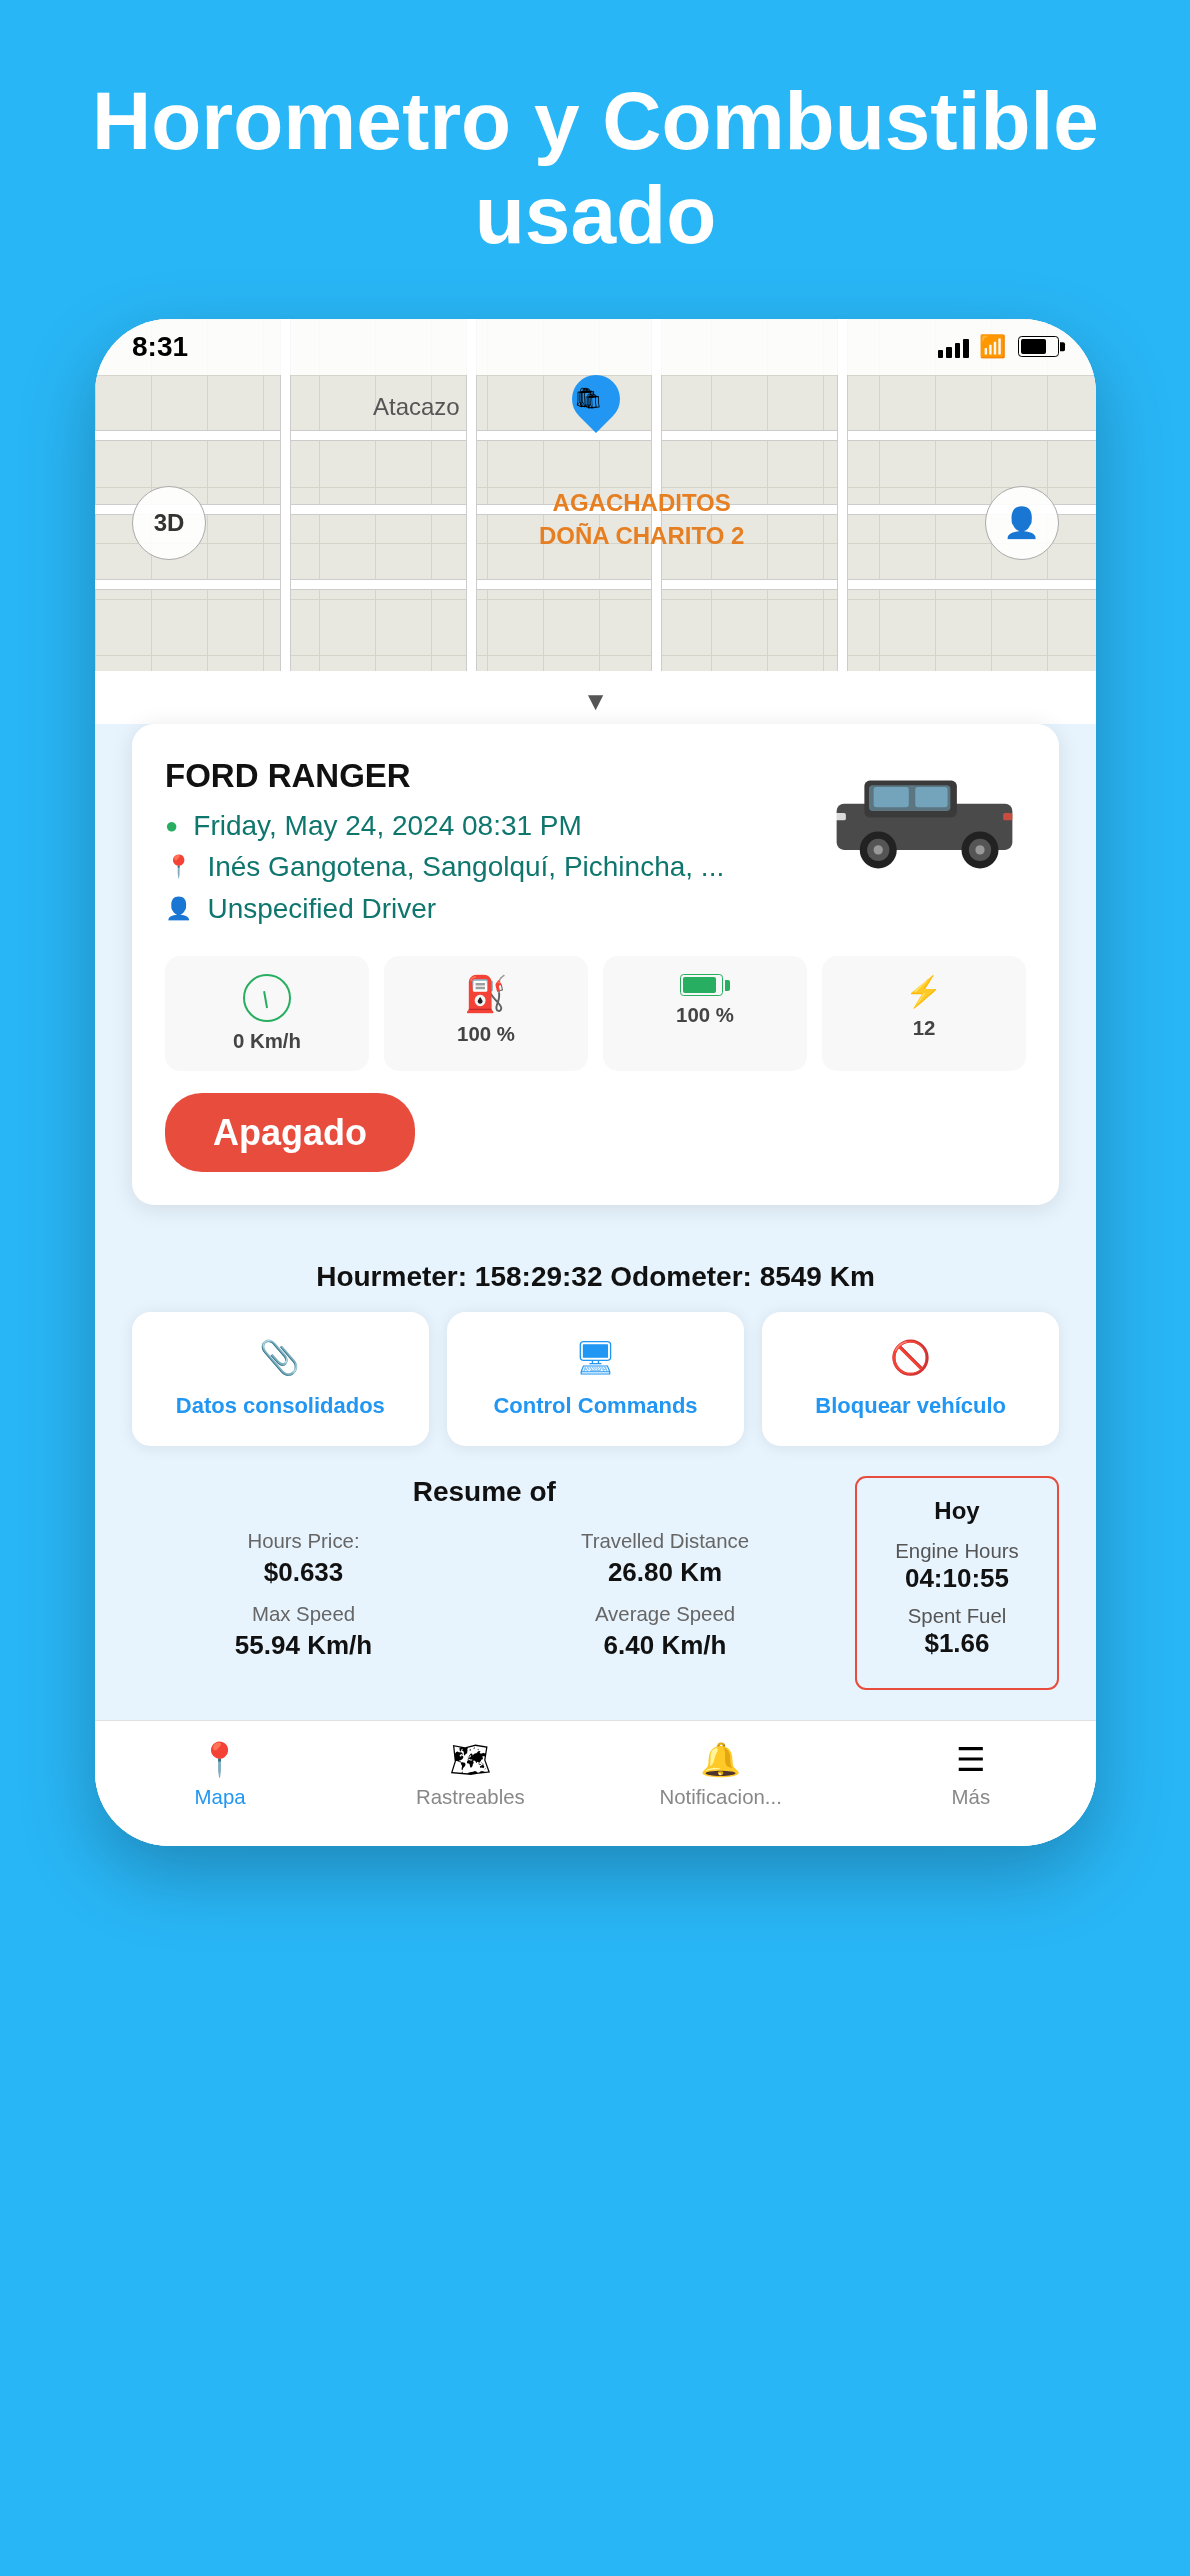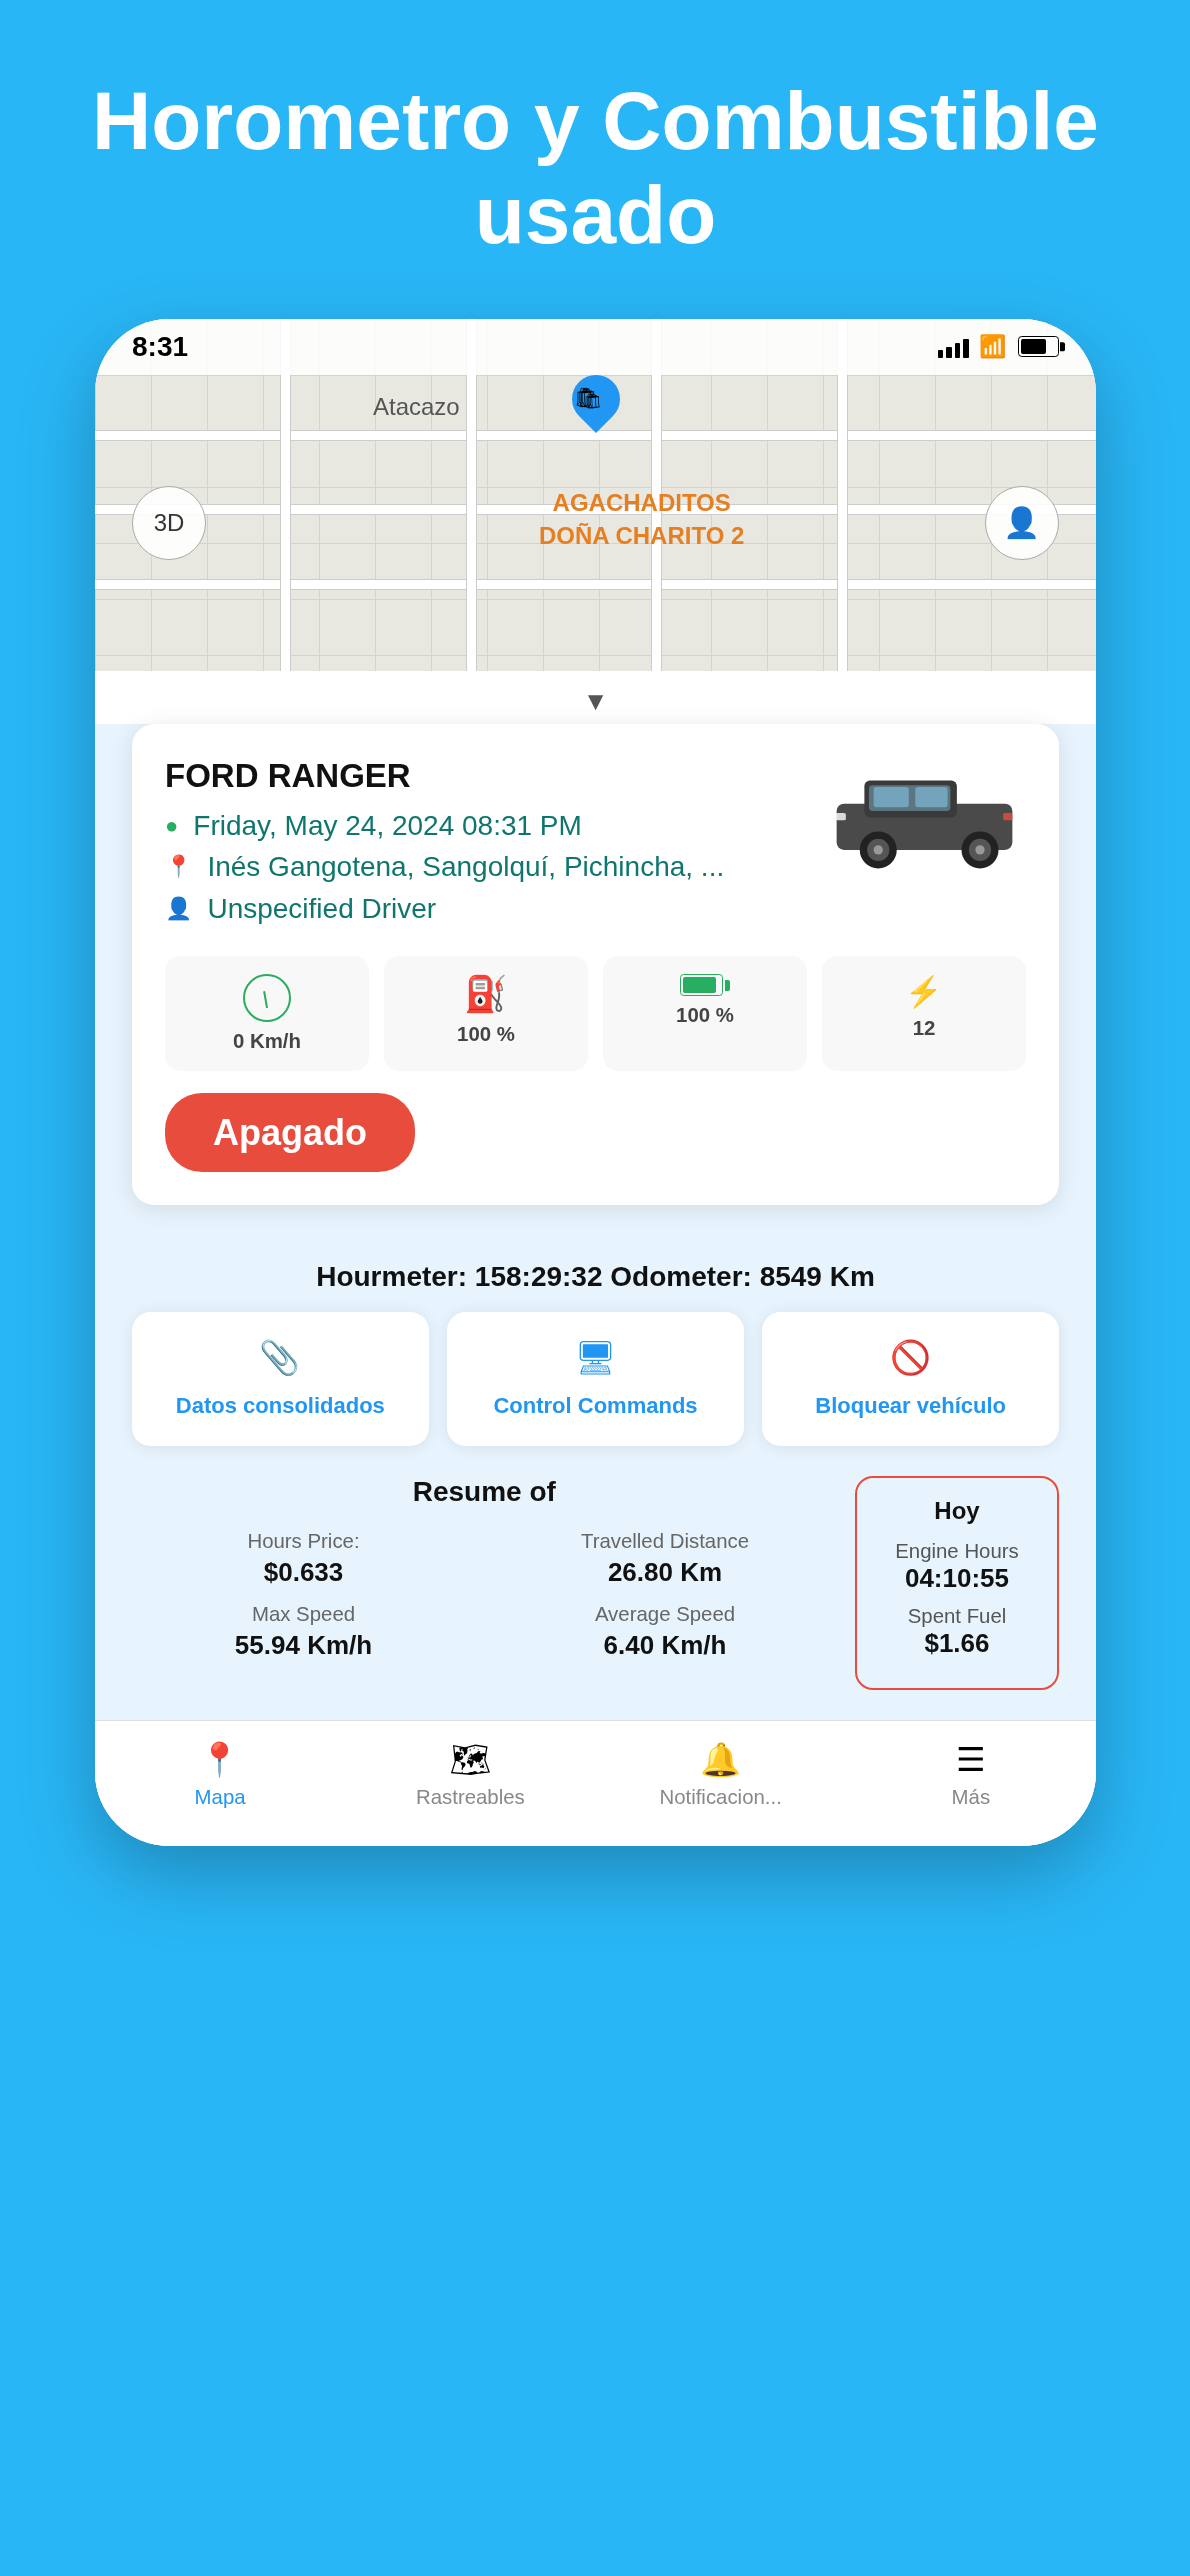--- a/index.html
+++ b/index.html
@@ -119,21 +119,21 @@
       left: 37px;
       width: 74px;
       height: 74px;
       border-radius: 50%;
       border: 1.9px solid #aaa;
       background: rgba(255,255,255,0.9);
       display: flex;
       align-items: center;
       justify-content: center;
       font-size: 24px;
-      font-weight: 400;
+      font-weight: 700;
       color: #333;
     }
 
     .map-avatar {
       position: absolute;
       top: 167px;
       right: 37px;
       width: 74px;
       height: 74px;
       border-radius: 50%;
@@ -409,21 +409,21 @@
     .resume-item-value {
       font-size: 26px;
       font-weight: 700;
       color: #111;
     }
 
     
     .hoy-box {
       width: 204px;
       border: 2.8px solid #e74c3c;
-      border-radius: 18px;
+      border-radius: 11px;
       padding: 18.5px;
       flex-shrink: 0;
     }
 
     .hoy-title {
       font-size: 24px;
       font-weight: 700;
       color: #111;
       text-align: center;
       margin-bottom: 15px;

